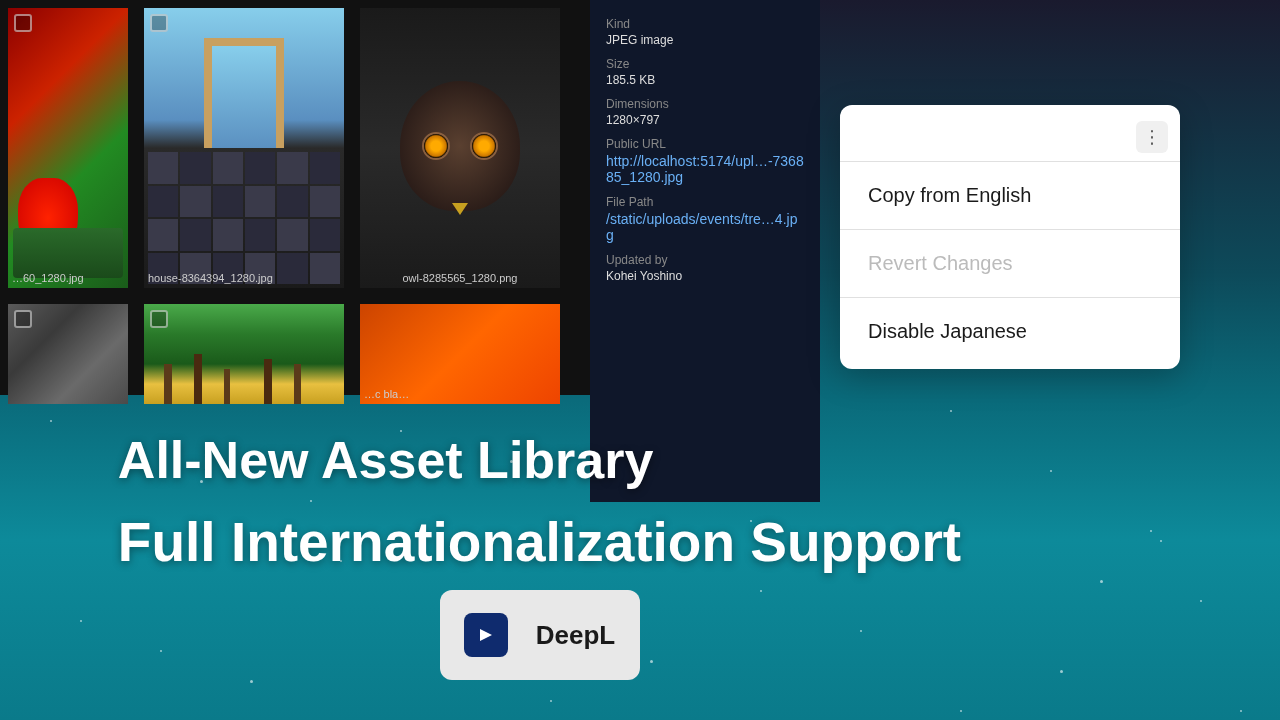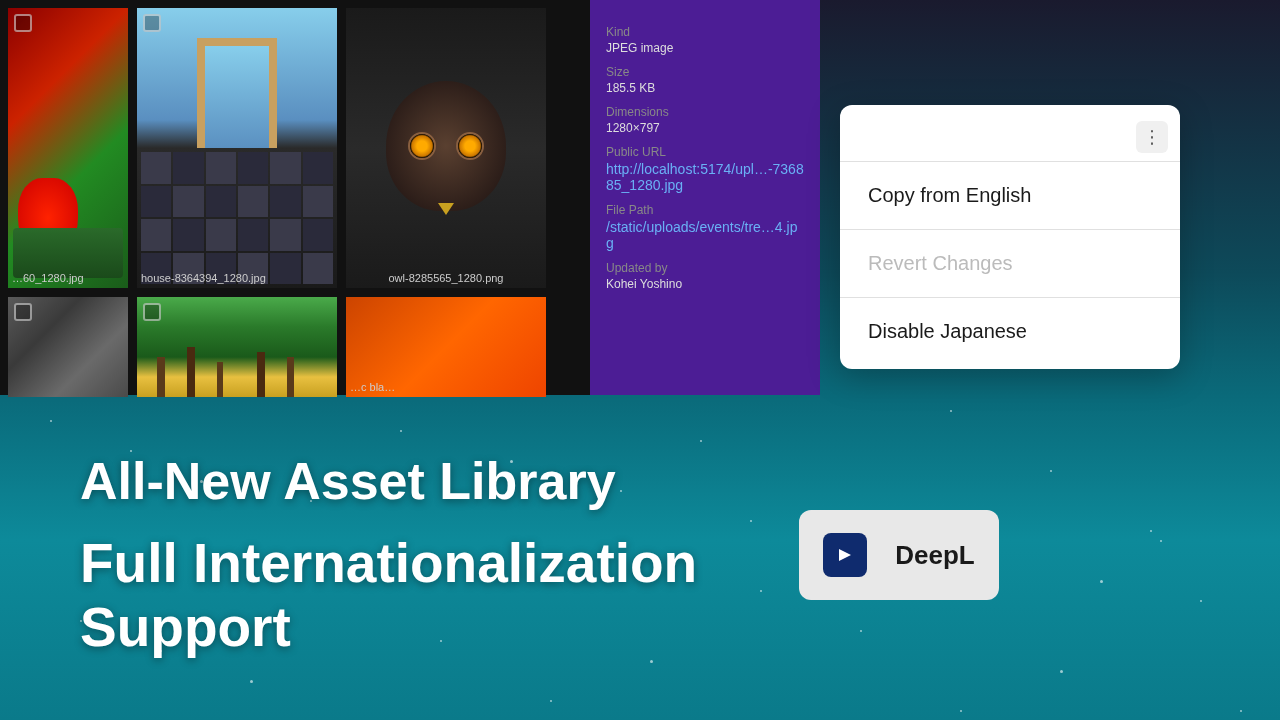--- a/index.html
+++ b/index.html
@@ -31,24 +31,24 @@
       background: rgba(255,255,255,0.6);
       border-radius: 50%;
     }
 
     
     .info-panel {
       position: absolute;
       top: 0;
       left: 613px;
       width: 290px;
-      height: 395px;
-      background: #4c1d95;
+      height: 502px;
+      background: #0f172a;
       z-index: 2;
-      padding: 15px 16px;
+      padding: 7px 16px;
       color: #ccc;
       font-size: 13px;
     }
 
     .info-panel .field-label {
       color: #888;
       font-size: 12px;
       margin-top: 10px;
       margin-bottom: 2px;
     }
@@ -65,21 +65,21 @@
     
     .grid-area {
       position: absolute;
       top: 0;
       left: 0;
       width: 590px;
       height: 395px;
       display: grid;
       grid-template-columns: 120px 200px 200px;
       grid-template-rows: 280px 100px;
-      gap: 9px;
+      gap: 16px;
       padding: 8px;
       background: #111;
       z-index: 2;
     }
 
     .grid-cell {
       position: relative;
       background: #333;
       overflow: hidden;
     }
@@ -164,20 +164,21 @@
     .promo-area {
       position: absolute;
       bottom: 0;
       left: 0;
       width: 1079px;
       height: 330px;
       z-index: 2;
       display: flex;
       align-items: center;
       padding: 40px 80px;
+      flex-direction: column;
     }
 
     .promo-text {
       flex: 1;
     }
 
     .promo-title-1 {
       font-size: 52px;
       font-weight: 800;
       color: white;

